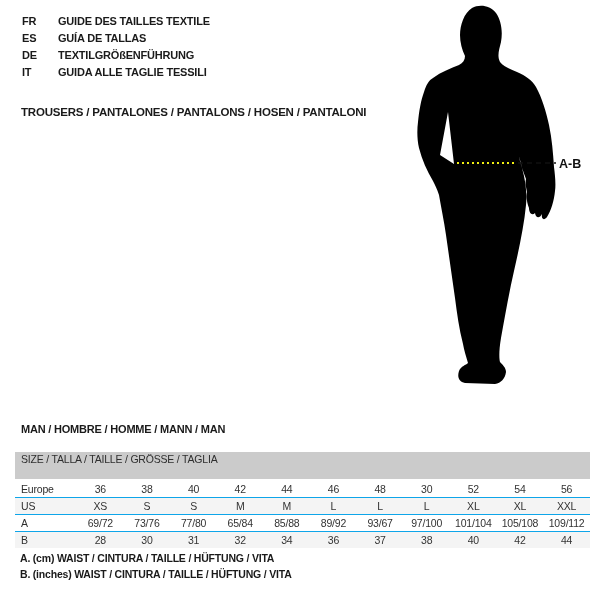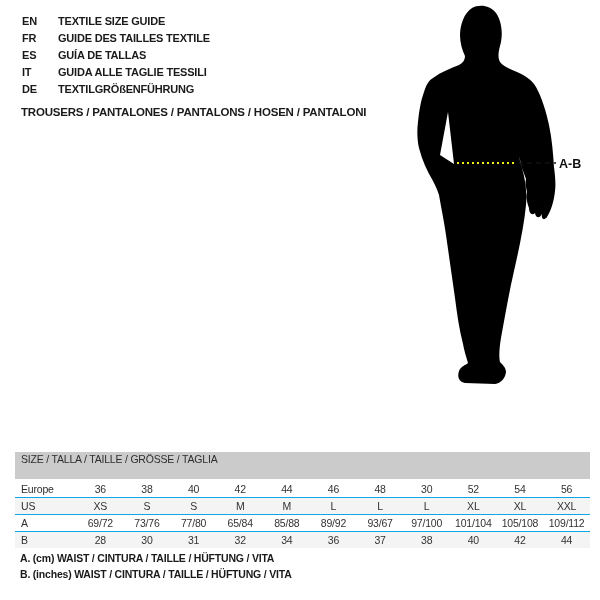--- a/index.html
+++ b/index.html
@@ -35,38 +35,34 @@
   .notes{position:absolute;left:20px;top:551px;}
   .note-line{font-weight:700;font-size:10.5px;line-height:15.5px;letter-spacing:-0.2px;white-space:nowrap;}
 </style>
 </head>
 <body>
 
 <div class="canvas">
 
   <div class="legend" id="legend">
       <div class="legend-row">
-        <span class="code">EN</span>
-        <span class="lbl">TEXTILE SIZE GUIDE</span>
-      </div>
-      <div class="legend-row">
         <span class="code">FR</span>
         <span class="lbl">GUIDE DES TAILLES TEXTILE</span>
       </div>
       <div class="legend-row">
         <span class="code">ES</span>
         <span class="lbl">GUÍA DE TALLAS</span>
       </div>
       <div class="legend-row">
+        <span class="code">DE</span>
+        <span class="lbl">TEXTILGRÖßENFÜHRUNG</span>
+      </div>
+      <div class="legend-row">
         <span class="code">IT</span>
         <span class="lbl">GUIDA ALLE TAGLIE TESSILI</span>
-      </div>
-      <div class="legend-row">
-        <span class="code">DE</span>
-        <span class="lbl">TEXTILGRÖßENFÜHRUNG</span>
       </div>
     </div>
 
   <div class="category">TROUSERS / PANTALONES / PANTALONS / HOSEN / PANTALONI</div>
 
   <svg class="figure-svg" width="200" height="410" viewBox="0 0 200 410" aria-hidden="true">
     <path fill="#000000" fill-rule="evenodd" d="M74 8 C81 4 92 5 98 13 C103 20 105 31 103 42 C101 50 99 56 102 62
              C106 67 112 69 119 72 C128 76 134 80 138 87 C144 98 148 111 151 125
              C154 139 155 153 156 167 C157 175 158 184 157 191 C156 201 153 211 149 217
              C146 221 143 219 144 214 C142 218 138 219 137 213 C134 216 131 213 131 208
@@ -77,20 +73,21 @@
              C68 356 66 350 65 344 C61 329 59 313 57 298 C54 277 51 256 48 235
              C46 221 43 207 41 195 C39 189 37 185 35 181 C29 171 24 160 21 148
              C19 139 19 130 20 122 C21 111 23 100 26 92 C28 85 31 80 35 78
              C43 72 53 68 61 65 C65 63 67 60 67 56 C64 50 62 42 62 35 C62 25 66 13 74 8 Z
              M50 112 L56 164 L42 155 Z"></path>
     <line x1="59" y1="163" x2="118" y2="163" stroke-width="2" stroke-dasharray="2 3" stroke="#f0ee12"></line>
     <line x1="120" y1="163" x2="158" y2="163" stroke-width="1.5" stroke-dasharray="5 4" stroke="#111111"></line>
     <text x="161" y="168" font-size="12.5" font-weight="600" fill="#111" font-family="Liberation Sans, sans-serif">A-B</text>
   </svg>
 
+  <div class="figure-label">MAN / HOMBRE / HOMME / MANN / MAN</div>
 
   <div class="table-wrap">
     <div class="table-header" style="background: rgb(203, 203, 203);">SIZE / TALLA / TAILLE / GRÖSSE / TAGLIA</div>
     <table class="sizes" id="size-table">
       <colgroup>
           <col class="labelcol">
         </colgroup>
       <tbody>
           <tr>
             <td class="rowlabel">Europe</td>

